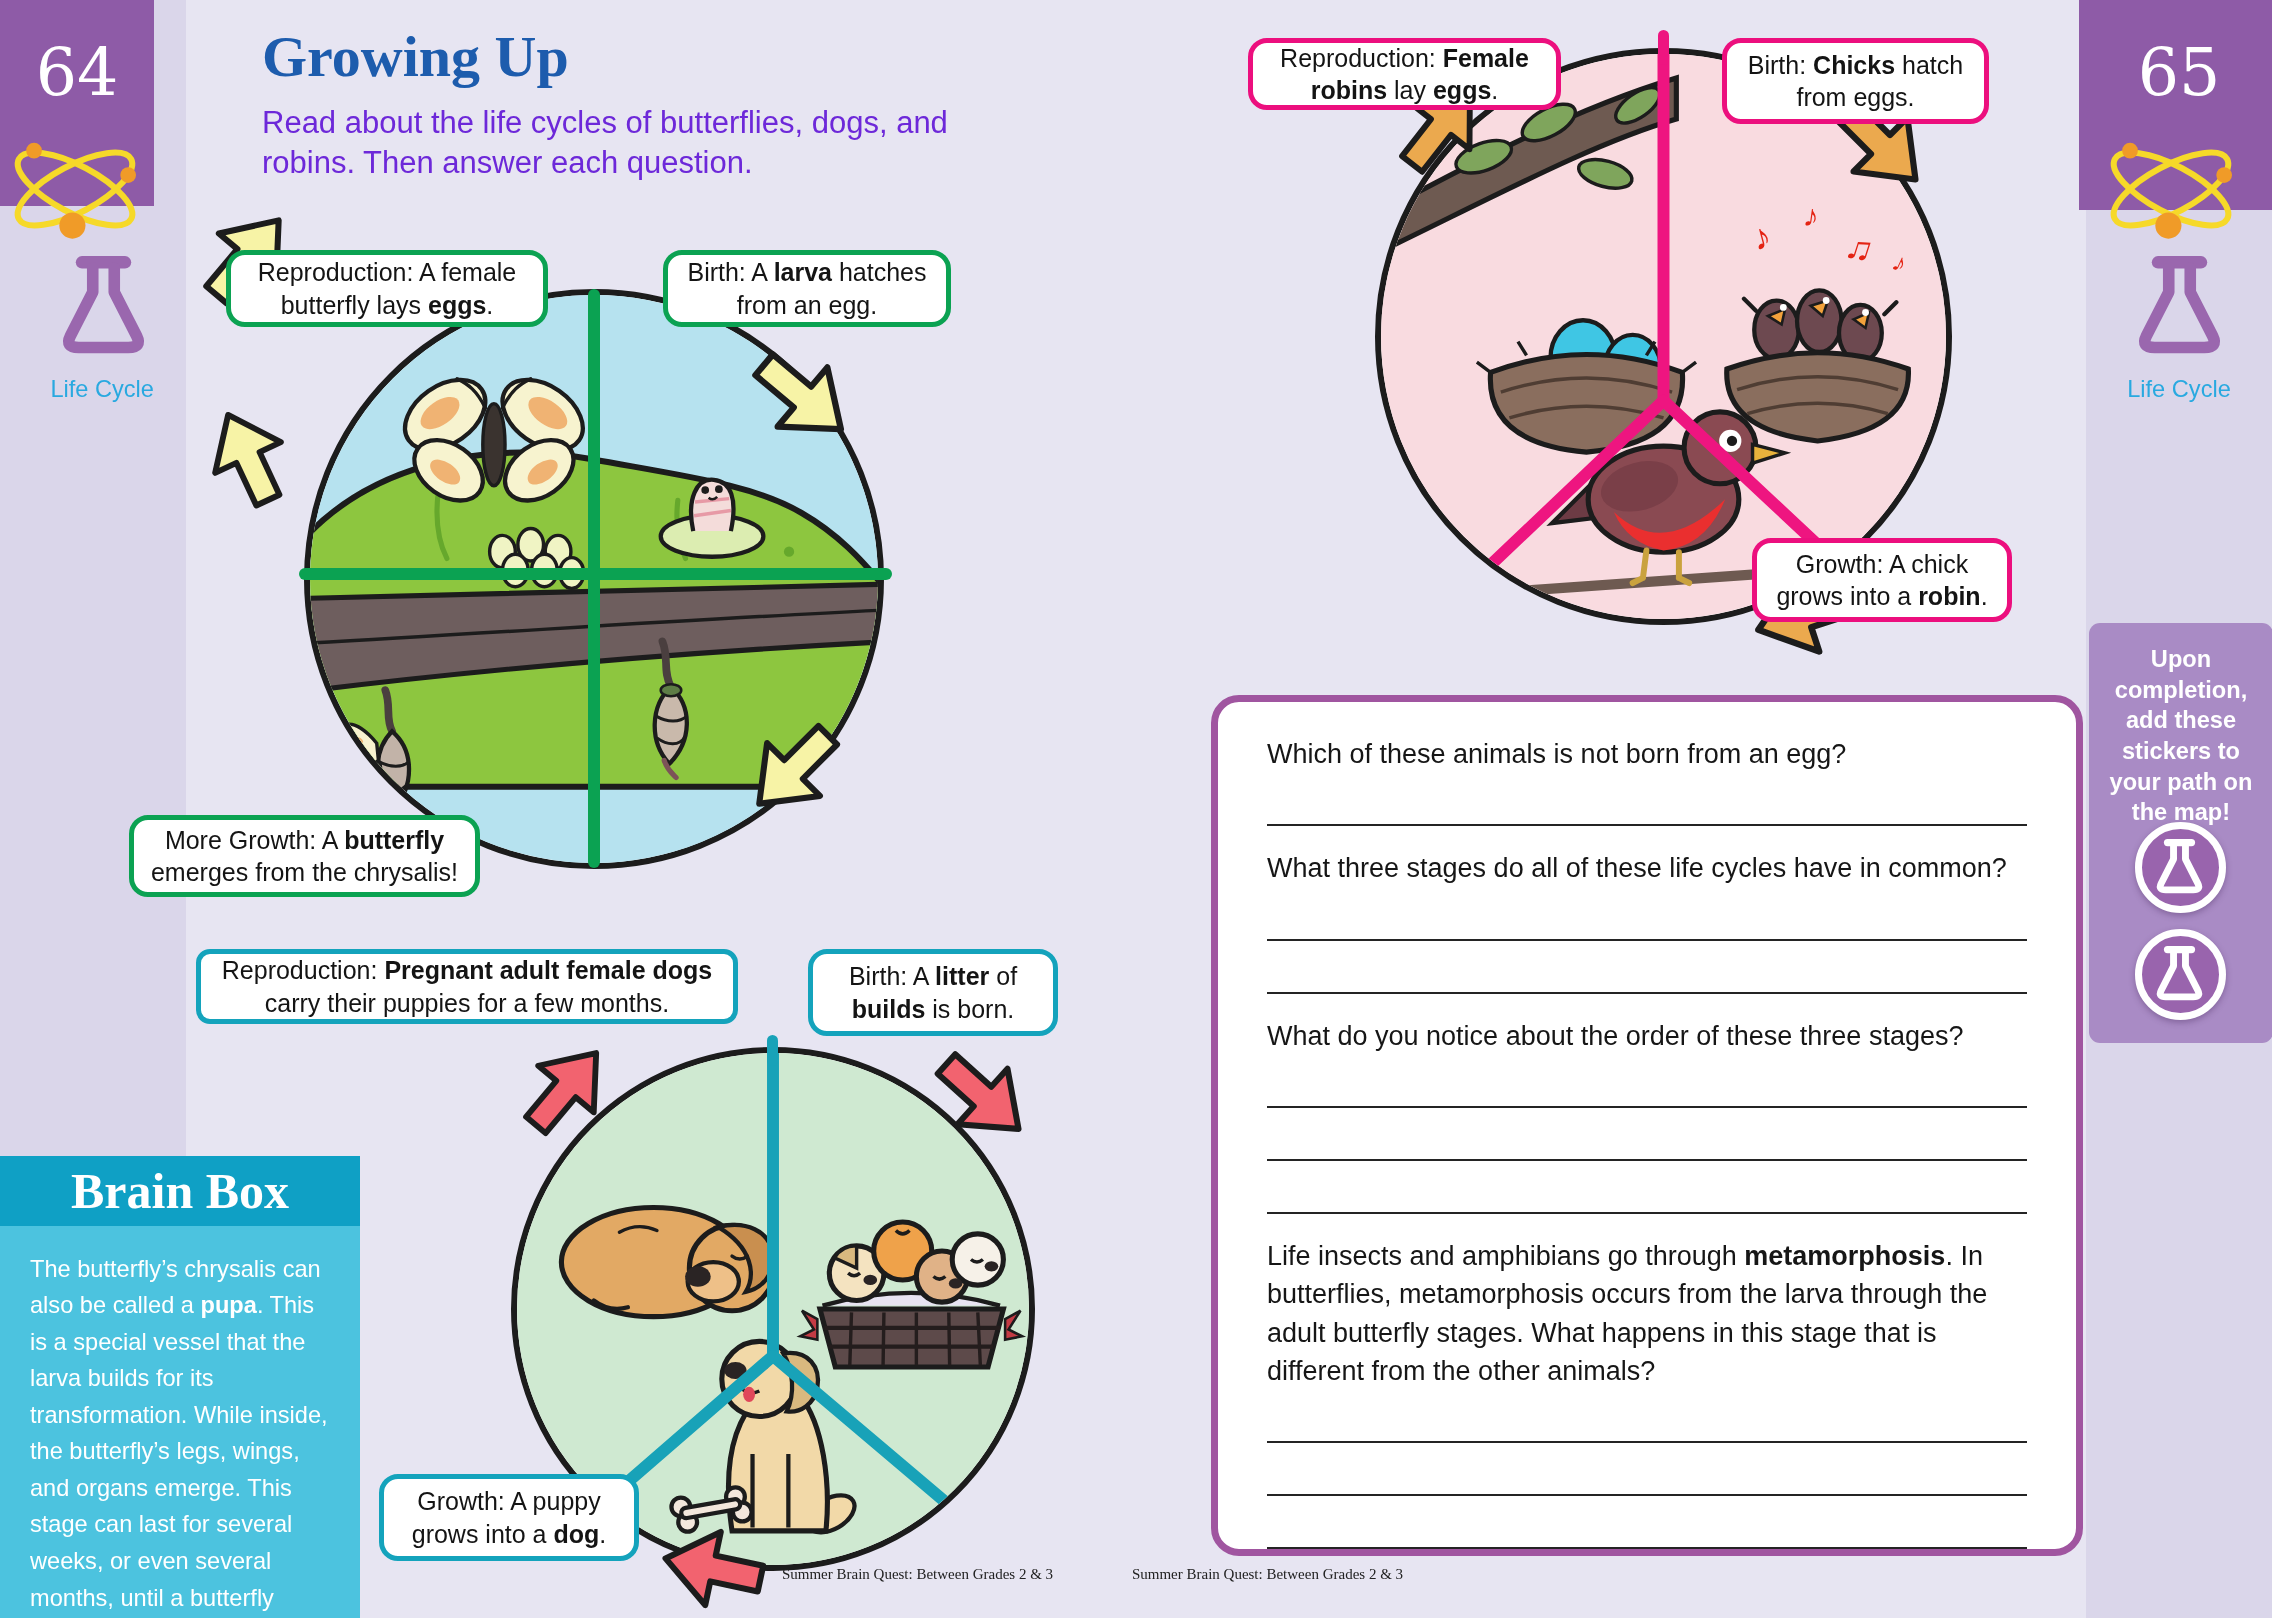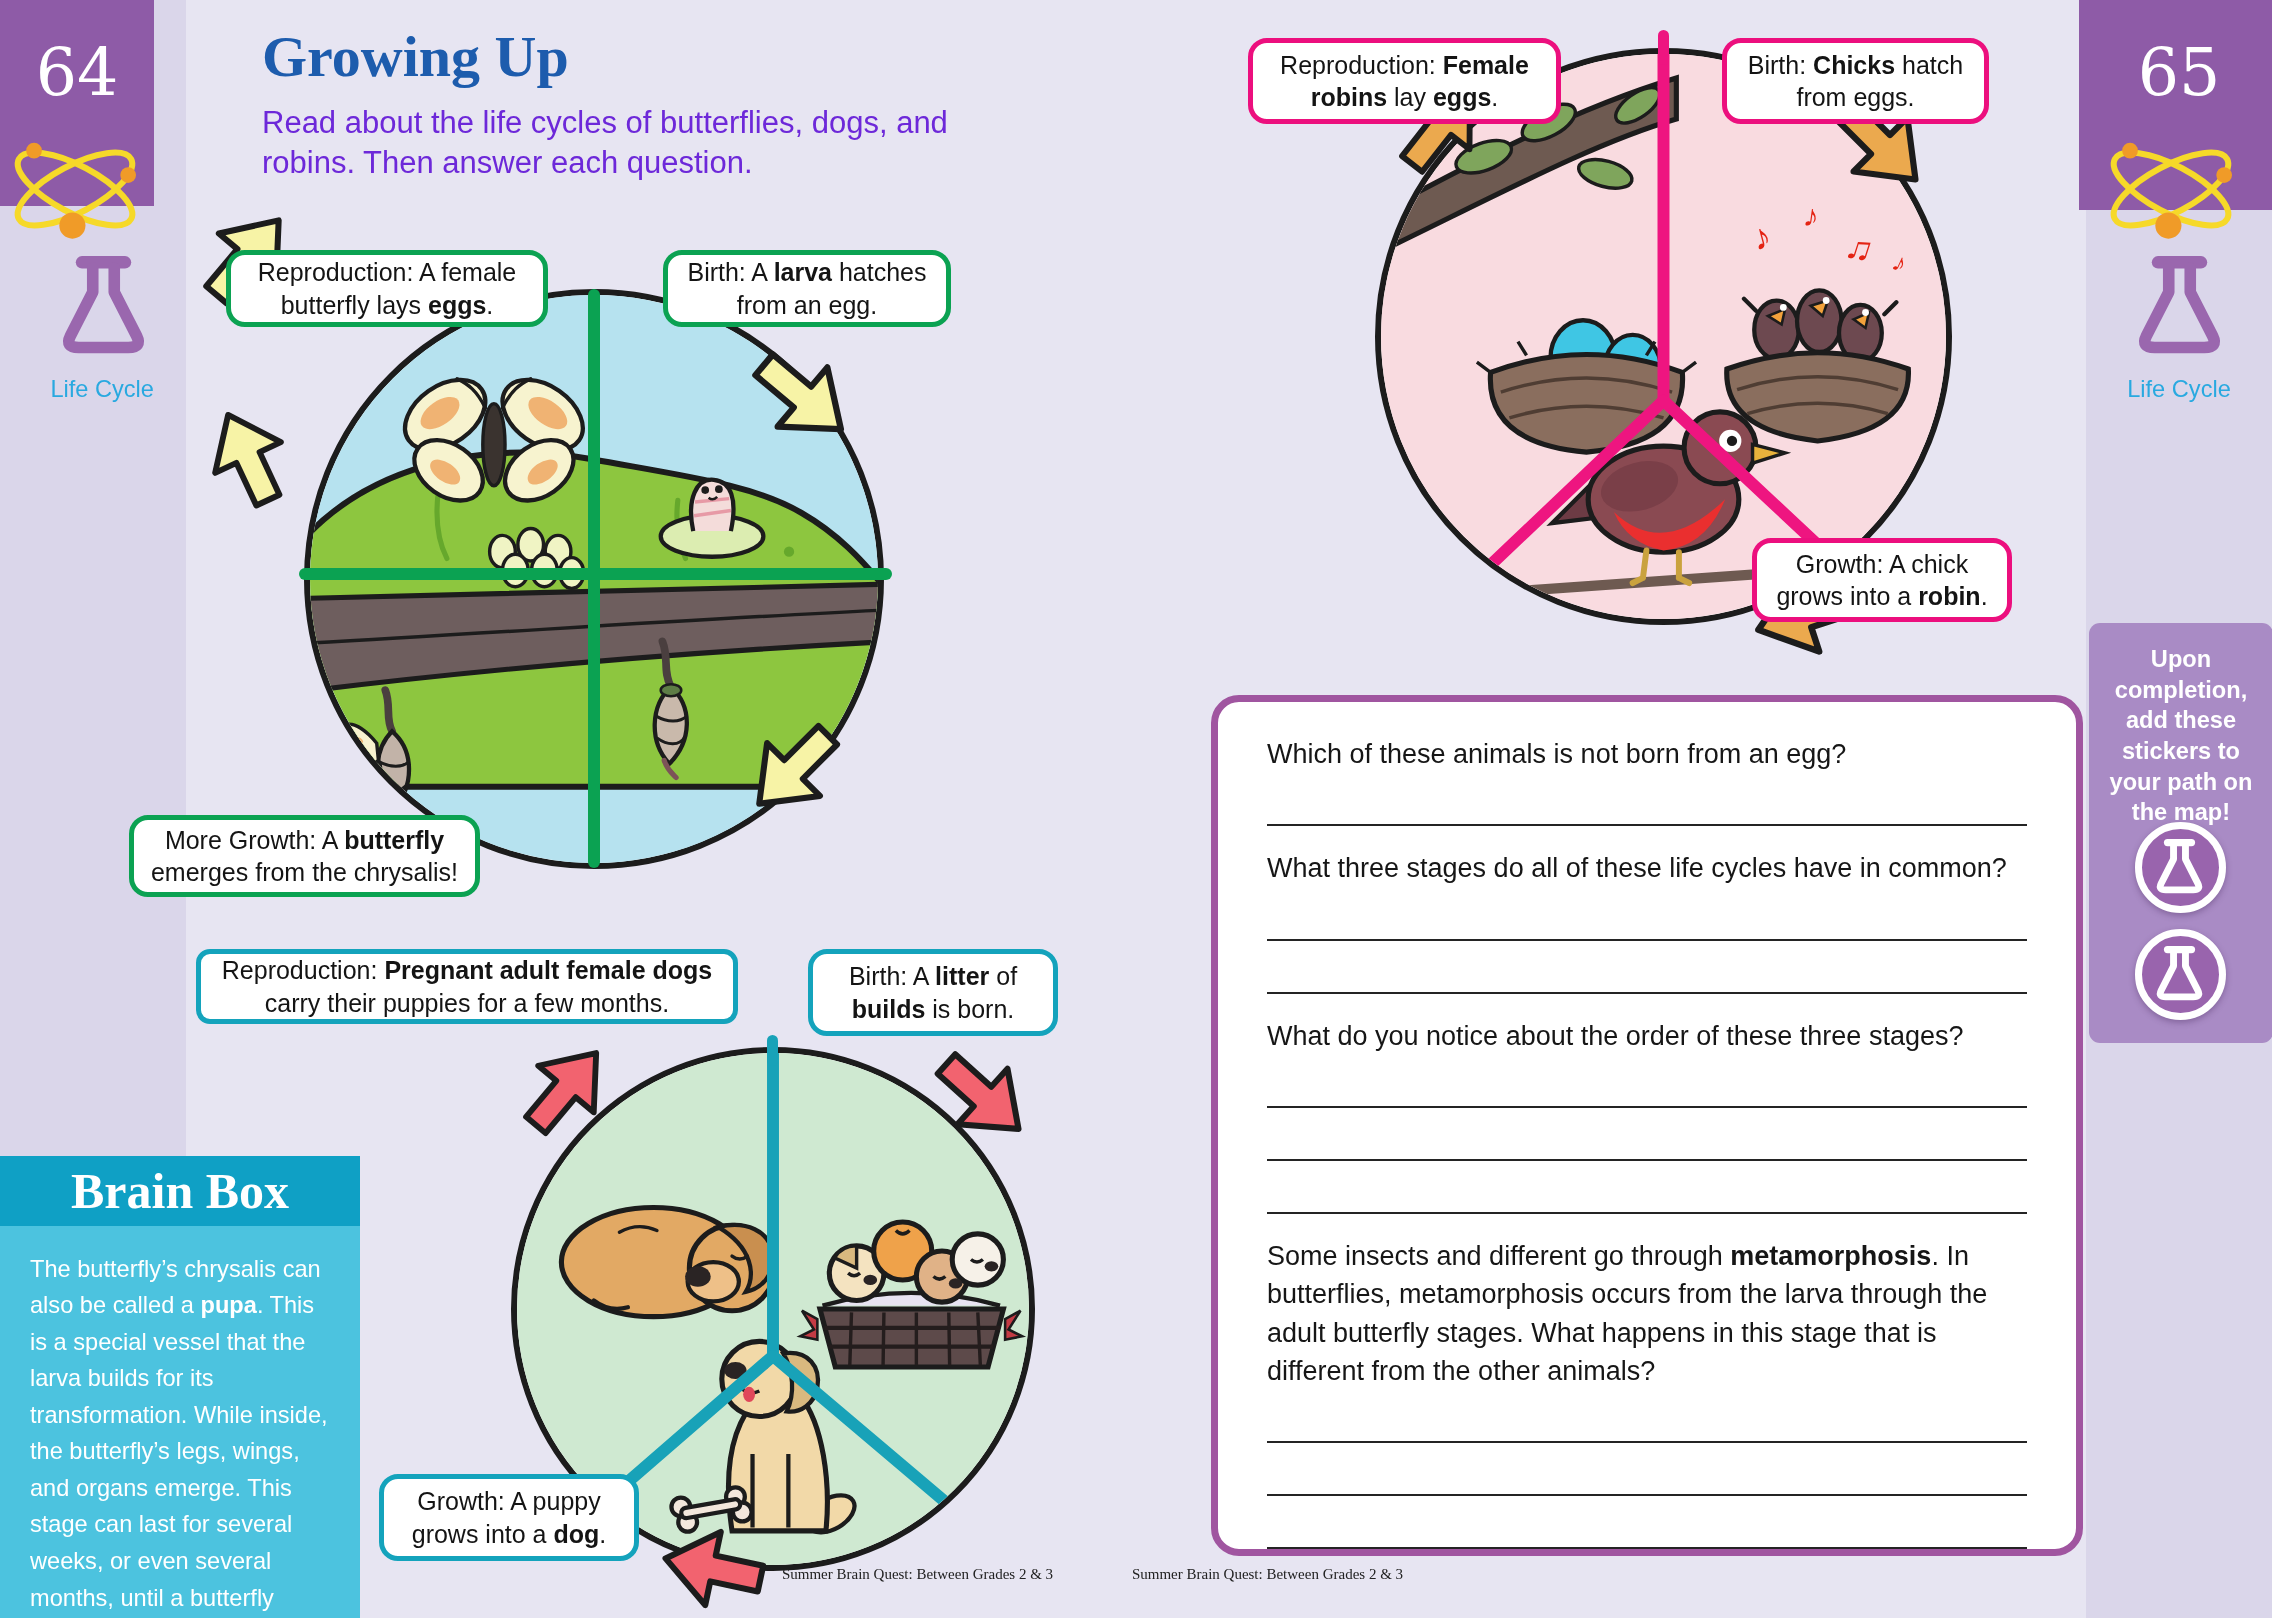--- a/index.html
+++ b/index.html
@@ -279,21 +279,21 @@
     <svg viewBox="0 0 100 90">
         <polygon points="2,32 50,32 50,8 98,45 50,82 50,58 2,58"></polygon>
       </svg>
     </div>
   <div class="arrow orange" style="left:1748px;top:566px;width:118px;height:96px;transform:rotate(162deg);">
     <svg viewBox="0 0 100 90">
         <polygon points="2,32 50,32 50,8 98,45 50,82 50,58 2,58"></polygon>
       </svg>
     </div>
 
-  <div class="callout pink" style="left:1248px;top:38px;width:313px;height:86px;">
+  <div class="callout pink" style="left:1248px;top:38px;width:313px;height:72px;">
       <div><span>Reproduction: </span><b>Female robins</b><span> lay </span><b>eggs</b><span>.</span></div>
     </div>
   <div class="callout pink" style="left:1722px;top:38px;width:267px;height:86px;">
       <div><span>Birth: </span><b>Chicks</b><span> hatch from eggs.</span></div>
     </div>
   <div class="callout pink" style="left:1752px;top:538px;width:260px;height:84px;">
       <div><span>Growth: A chick grows into a </span><b>robin</b><span>.</span></div>
     </div>
 
   <div class="cycle-circle" style="left:511px;top:1047px;width:524px;height:524px;">
@@ -398,21 +398,21 @@
           <div><span>What do you notice about the order of these three stages?</span></div>
         </div>
       <div class="q-lines">
           <div class="answer-line"></div>
           <div class="answer-line"></div>
           <div class="answer-line"></div>
         </div>
     </div>
     <div class="q-block">
       <div class="q-text">
-          <div><span>Some insects and different go through </span><b>metamorphosis</b><span>. In butterflies, metamorphosis occurs from the larva through the adult butterfly stages. What happens in this stage that is different from the other animals?</span></div>
+          <div><span>Life insects and amphibians go through </span><b>metamorphosis</b><span>. In butterflies, metamorphosis occurs from the larva through the adult butterfly stages. What happens in this stage that is different from the other animals?</span></div>
         </div>
       <div class="q-lines">
           <div class="answer-line"></div>
           <div class="answer-line"></div>
           <div class="answer-line"></div>
         </div>
     </div>
   </div>
 
   <div id="brain-box">

